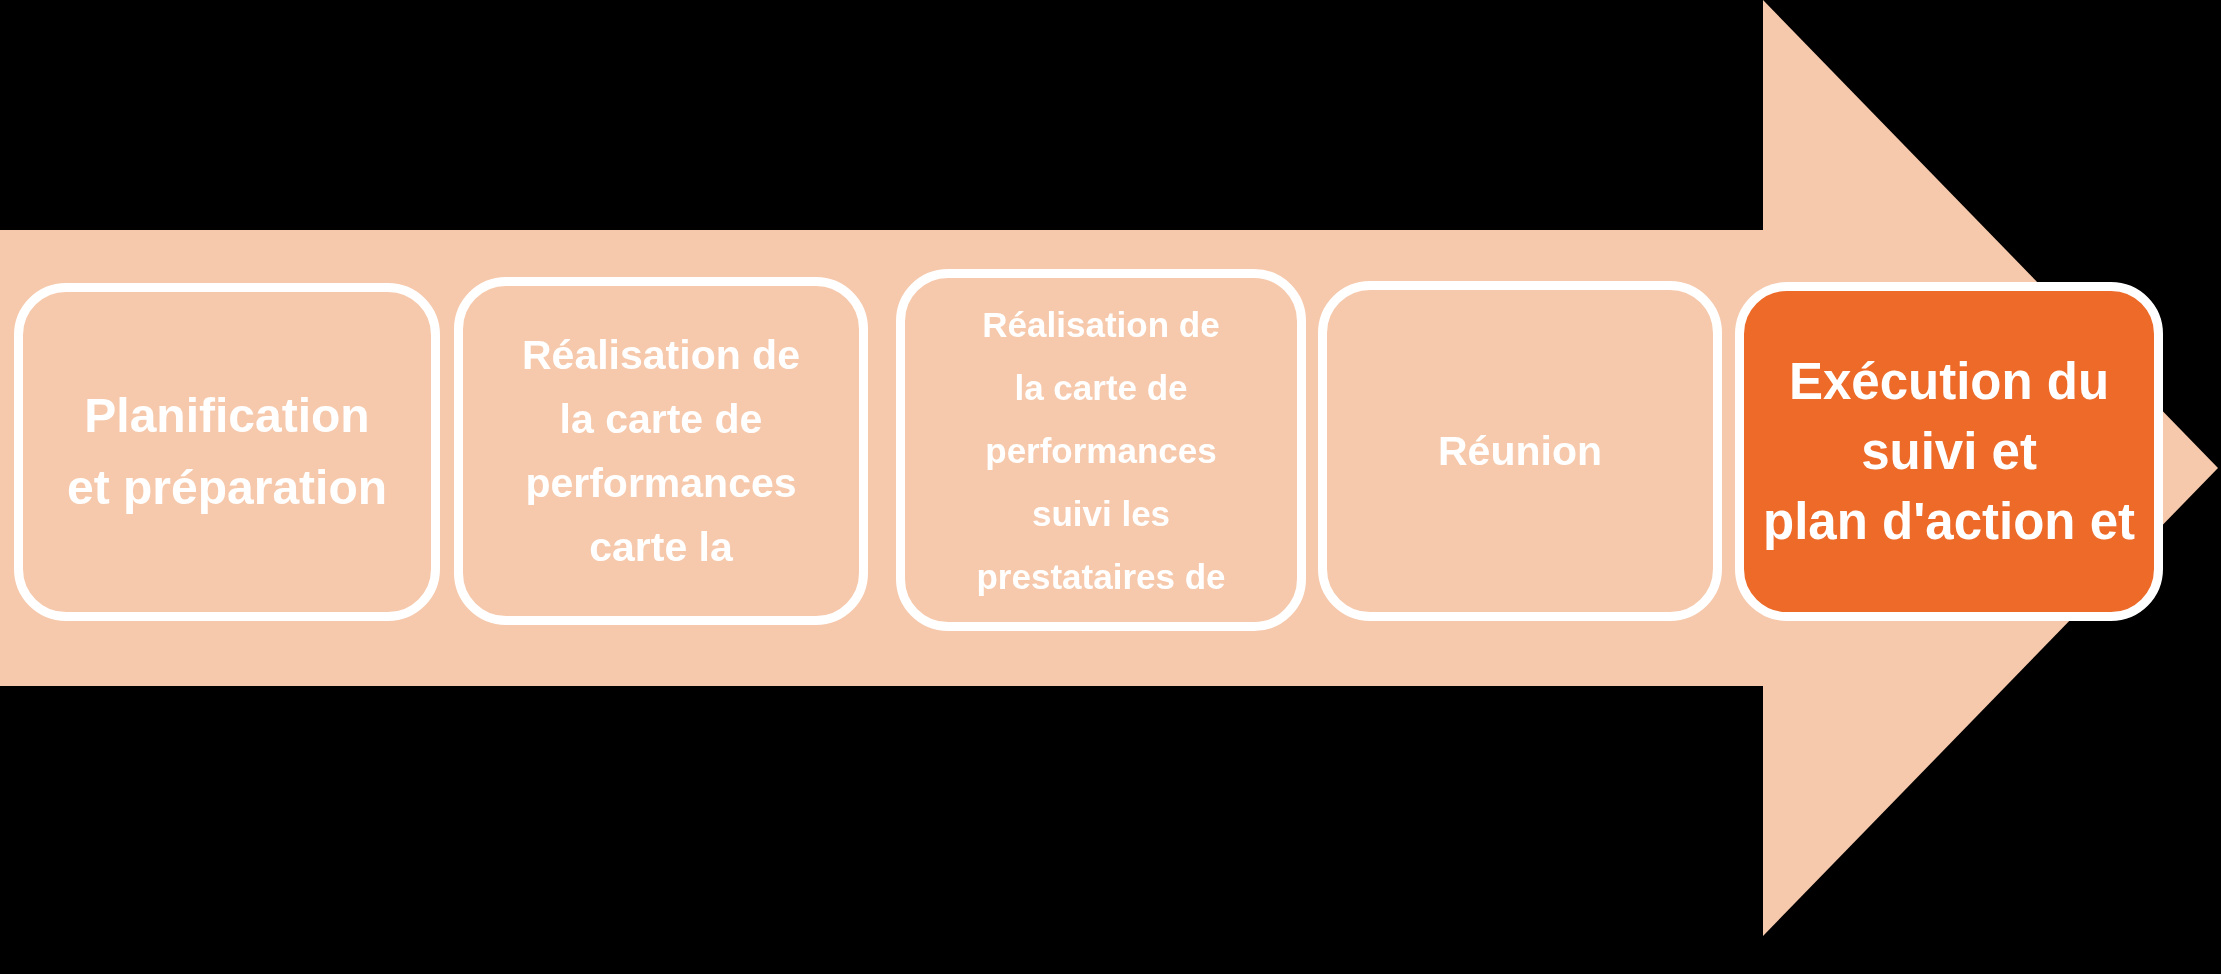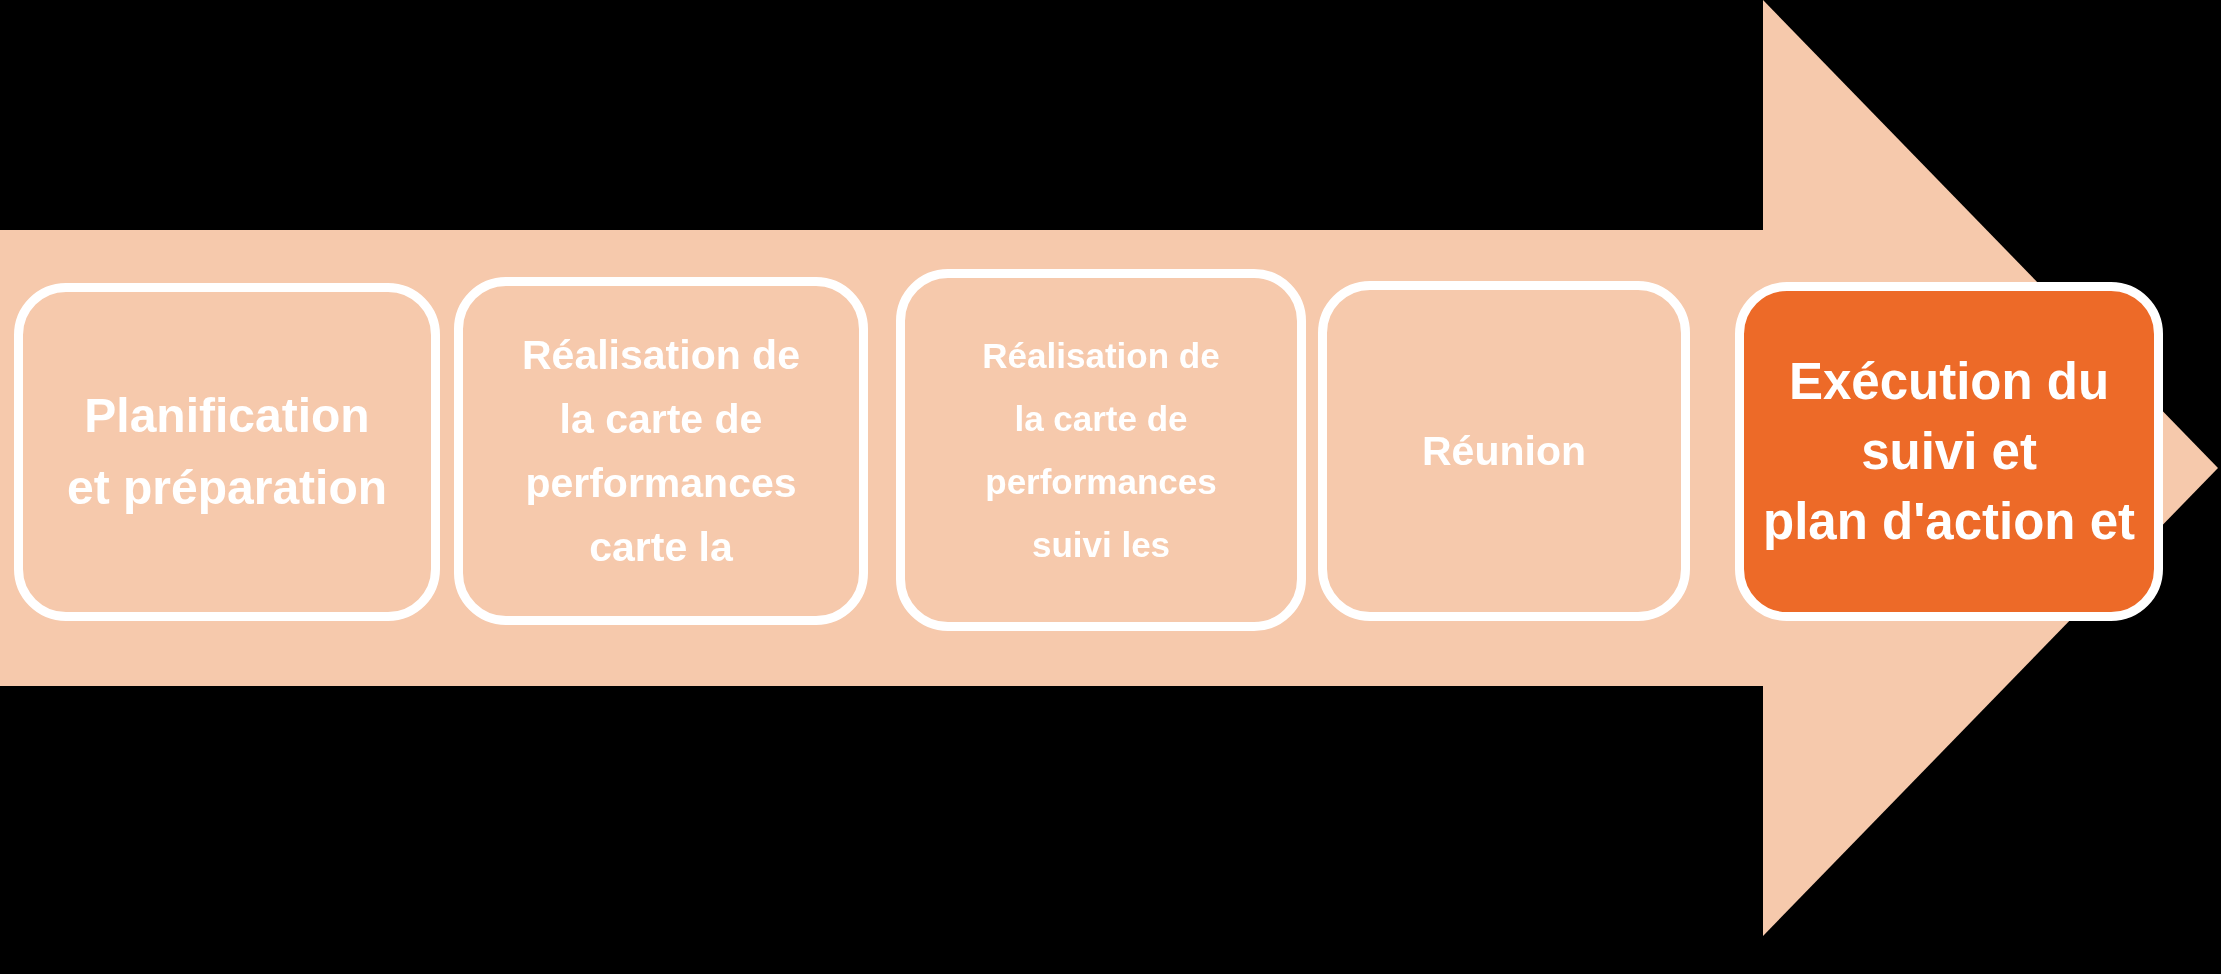--- a/index.html
+++ b/index.html
@@ -43,21 +43,21 @@
     display: flex;
     align-items: center;
     justify-content: center;
     text-align: center;
   }
   .step .txt { margin: 0; }
   .step .txt span { display: block; white-space: nowrap; }
   .s1 { left: 14px;   top: 283px; width: 426px; height: 338px; font-size: 48px; line-height: 72px; }
   .s2 { left: 454px;  top: 277px; width: 414px; height: 348px; font-size: 41px; line-height: 64px; }
   .s3 { left: 896px;  top: 269px; width: 410px; height: 362px; font-size: 35px; line-height: 63px; }
-  .s4 { left: 1318px; top: 281px; width: 372px; height: 340px; font-size: 41px; line-height: 69px; }
+  .s4 { left: 1318px; top: 281px; width: 404px; height: 340px; font-size: 41px; line-height: 69px; }
   .s5 { left: 1735px; top: 282px; width: 428px; height: 339px; font-size: 51px; line-height: 70px; background: #ED6A28; }
 </style>
 </head>
 <body>
 
 <div class="canvas">
 
   <div class="arrow-body"></div>
   <div class="arrow-head"></div>
 
@@ -76,20 +76,21 @@
       <span>carte la</span>
     </p>
   </div>
 
   <div class="step s3">
     <p class="txt">
       <span>Réalisation de</span>
       <span>la carte de</span>
       <span>performances</span>
       <span>suivi les</span>
+      <span>prestataires de</span>
     </p>
   </div>
 
   <div class="step s4">
     <p class="txt">
       <span>Réunion</span>
     </p>
   </div>
 
   <div class="step s5">

